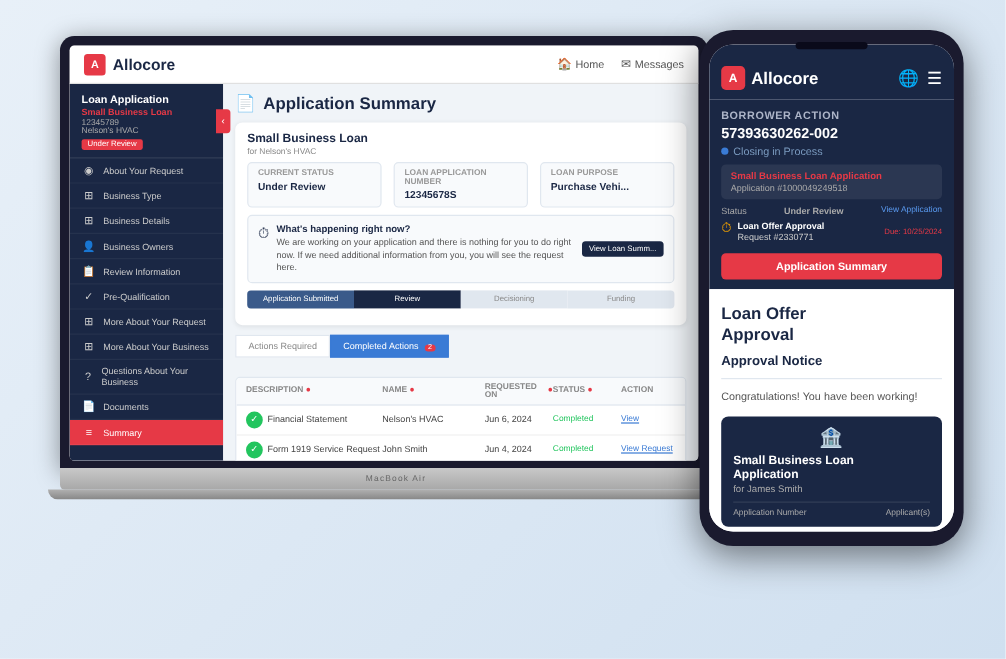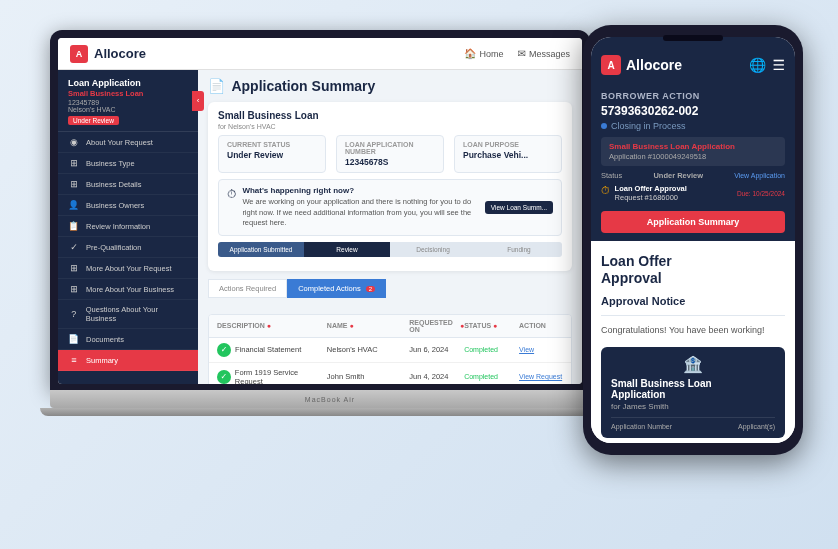--- a/index.html
+++ b/index.html
@@ -112,21 +112,21 @@
 
     
     .app-body {
       display: flex;
       flex: 1;
       overflow: hidden;
     }
 
     
     .sidebar {
-      width: 140px;
+      width: 128px;
       background: #1a2744;
       color: white;
       display: flex;
       flex-direction: column;
       font-size: 8px;
       flex-shrink: 0;
     }
     .sidebar-header {
       padding: 8px 10px 6px;
       border-bottom: 1px solid rgba(255,255,255,0.1);
@@ -916,21 +916,21 @@
         <div class="borrower-status-row">
           <span class="borrower-status-label">Status</span>
           <span class="borrower-status-value">Under Review</span>
           <button class="borrower-view-btn">View Application</button>
         </div>
         <div class="borrower-offer-row">
           <div class="borrower-offer-left">
             <span class="borrower-offer-icon">⏱</span>
             <div>
               <div class="borrower-offer-title">Loan Offer Approval</div>
-              <div class="borrower-offer-info">Request #1686000</div>
+              <div class="borrower-offer-info">Request #2330771</div>
             </div>
           </div>
           <div class="borrower-offer-due">Due: 10/25/2024</div>
         </div>
         <button class="app-summary-btn">Application Summary</button>
       </div>
 
       <div class="loan-offer-section">
         <div class="loan-offer-title">Loan Offer<br>Approval</div>
         <div class="loan-offer-subtitle">Approval Notice</div>

